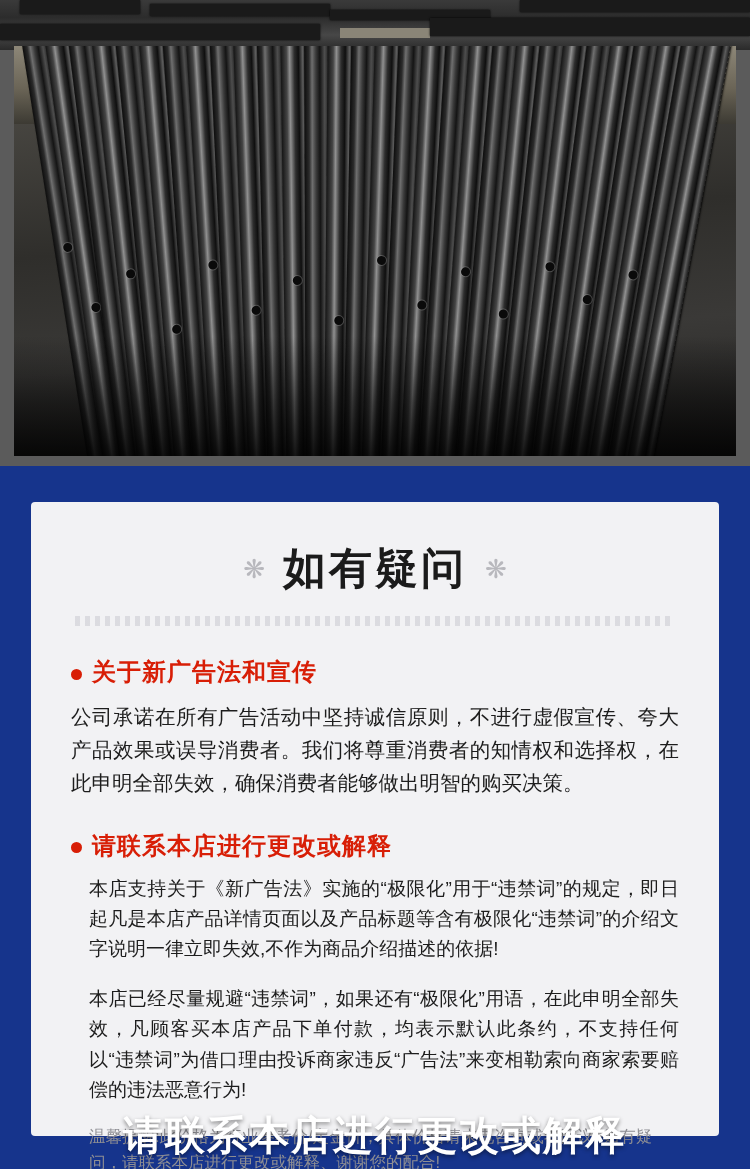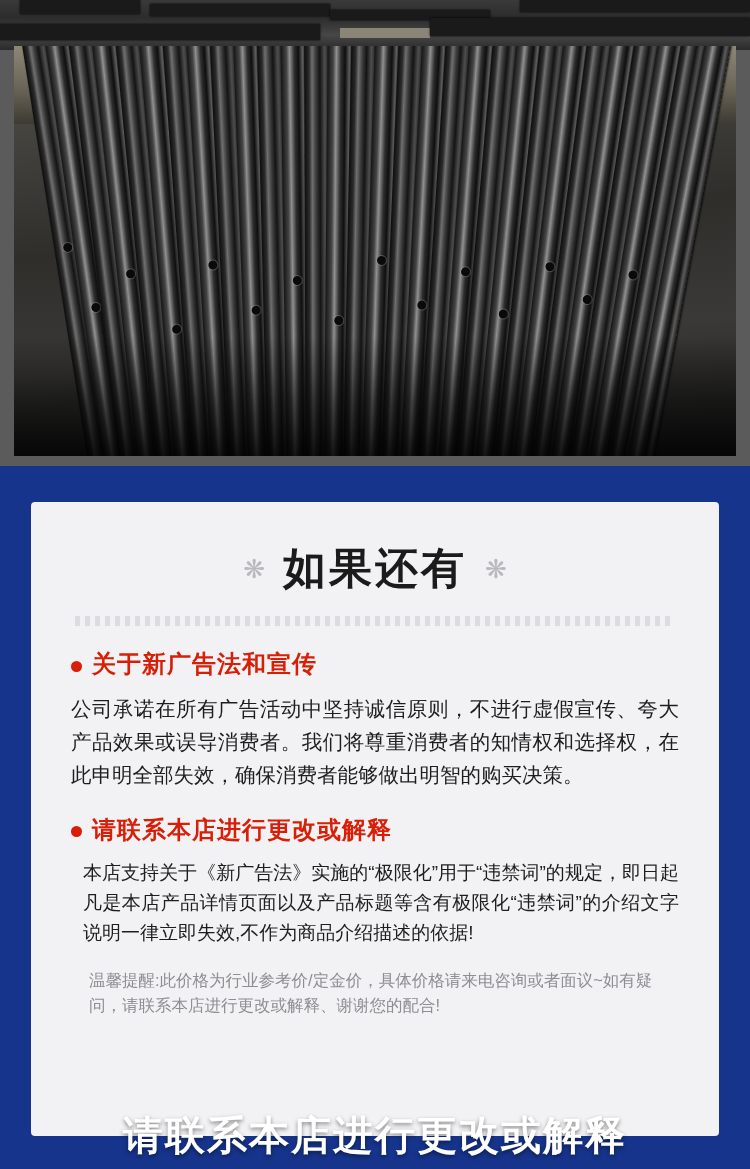--- a/index.html
+++ b/index.html
@@ -141,21 +141,21 @@
     opacity: .9;
   }
 
   .section {
     margin: 0 40px;
   }
   .section-head {
     display: flex;
     align-items: center;
     gap: 10px;
-    margin-top: 22px;
+    margin-top: 30px;
   }
   .bullet {
     width: 11px; height: 11px;
     border-radius: 50%;
     background: #d81e06;
     flex: 0 0 auto;
     margin-top: 4px;
   }
   .section-title {
     color: #d81e06;
@@ -165,21 +165,21 @@
   }
   .para {
     margin-top: 12px;
     color: #1d1d1d;
     font-size: 20.5px;
     line-height: 1.62;
     text-align: justify;
   }
   .para.sub {
     font-size: 19px;
-    margin-left: 12px;
+    margin-left: 18px;
     line-height: 1.6;
   }
   .para.sub2 {
     font-size: 19px;
     margin-left: 18px;
     line-height: 1.6;
     margin-top: 16px;
   }
   .note {
     margin: 18px 40px 0 58px;
@@ -290,39 +290,40 @@
 
     <div class="fg-band"></div>
   </div>
 </div>
 
 <div class="blue-panel">
   <div class="card">
 
     <div class="title-row">
       <span class="orn">❋</span>
-      <span class="title-text">如果还有</span>
+      <span class="title-text">如有疑问</span>
       <span class="orn">❋</span>
     </div>
 
     <div class="divider"></div>
 
     <div class="section">
       <div class="section-head">
         <span class="bullet"></span>
         <span class="section-title">关于新广告法和宣传</span>
       </div>
       <p class="para">公司承诺在所有广告活动中坚持诚信原则，不进行虚假宣传、夸大产品效果或误导消费者。我们将尊重消费者的知情权和选择权，在此申明全部失效，确保消费者能够做出明智的购买决策。</p>
     </div>
 
     <div class="section">
       <div class="section-head">
         <span class="bullet"></span>
         <span class="section-title">请联系本店进行更改或解释</span>
       </div>
       <p class="para sub">本店支持关于《新广告法》实施的“极限化”用于“违禁词”的规定，即日起凡是本店产品详情页面以及产品标题等含有极限化“违禁词”的介绍文字说明一律立即失效,不作为商品介绍描述的依据!</p>
+      <p class="para sub2">本店已经尽量规避“违禁词”，如果还有“极限化”用语，在此申明全部失效，凡顾客买本店产品下单付款，均表示默认此条约，不支持任何以“违禁词”为借口理由投诉商家违反“广告法”来变相勒索向商家索要赔偿的违法恶意行为!</p>
     </div>
 
     <div class="note">温馨提醒:此价格为行业参考价/定金价，具体价格请来电咨询或者面议~如有疑问，请联系本店进行更改或解释、谢谢您的配合!</div>
   </div>
 
   <div class="watermark">请联系本店进行更改或解释</div>
 </div>
 
 </body></html>

